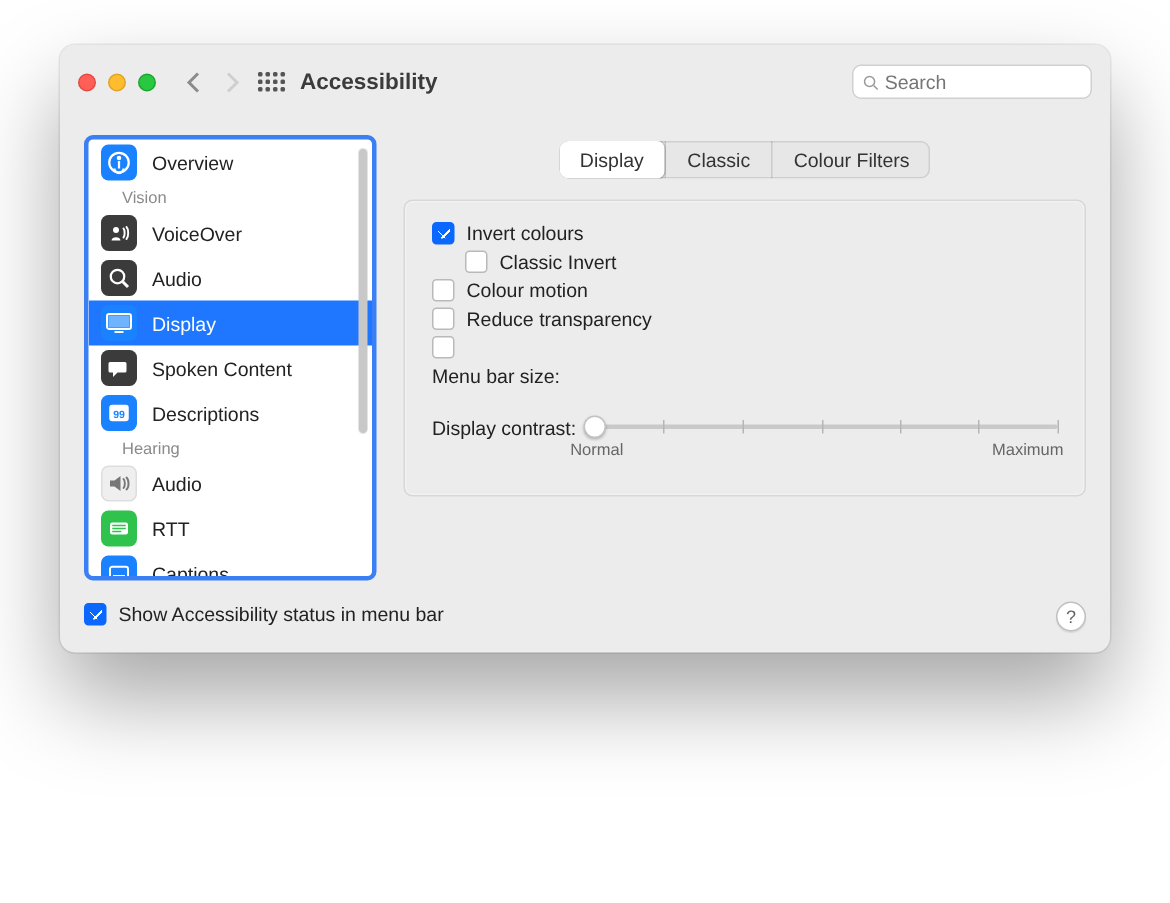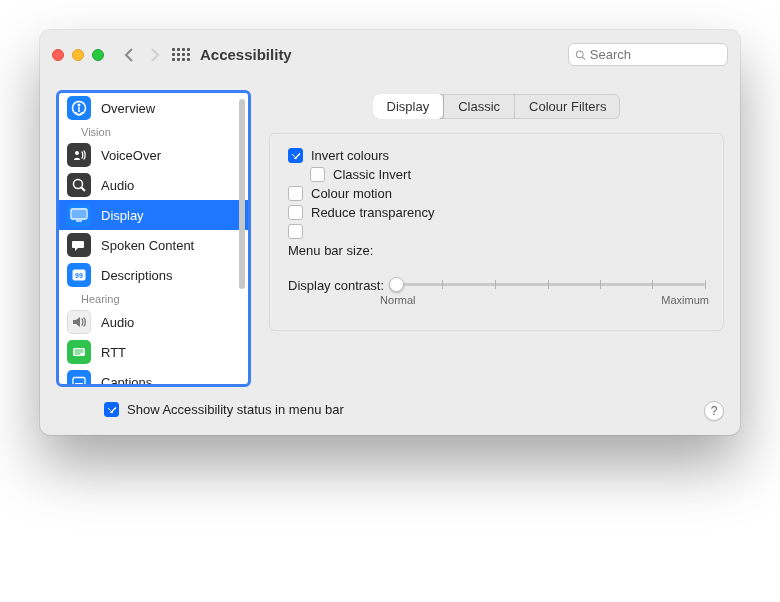--- a/index.html
+++ b/index.html
@@ -195,21 +195,20 @@
   .slider .lbl-left,.slider .lbl-right{
     position:absolute;top:18px;font-size:11px;color:#666;
   }
   .slider .lbl-left{left:-10px;}
   .slider .lbl-right{right:-4px;}
 
   
   .footer{
     display:flex;align-items:center;justify-content:space-between;
     padding: 6px 16px 14px 16px;
-    margin-left: 48px;
   }
   .help{
     width:20px;height:20px;border-radius:50%;
     border:1px solid #c0c0c0;background:#fff;
     display:flex;align-items:center;justify-content:center;
     font-size:12px;color:#666;box-shadow:0 1px 1px rgba(0,0,0,0.1);
   }
 </style>
 </head>
 <body>

